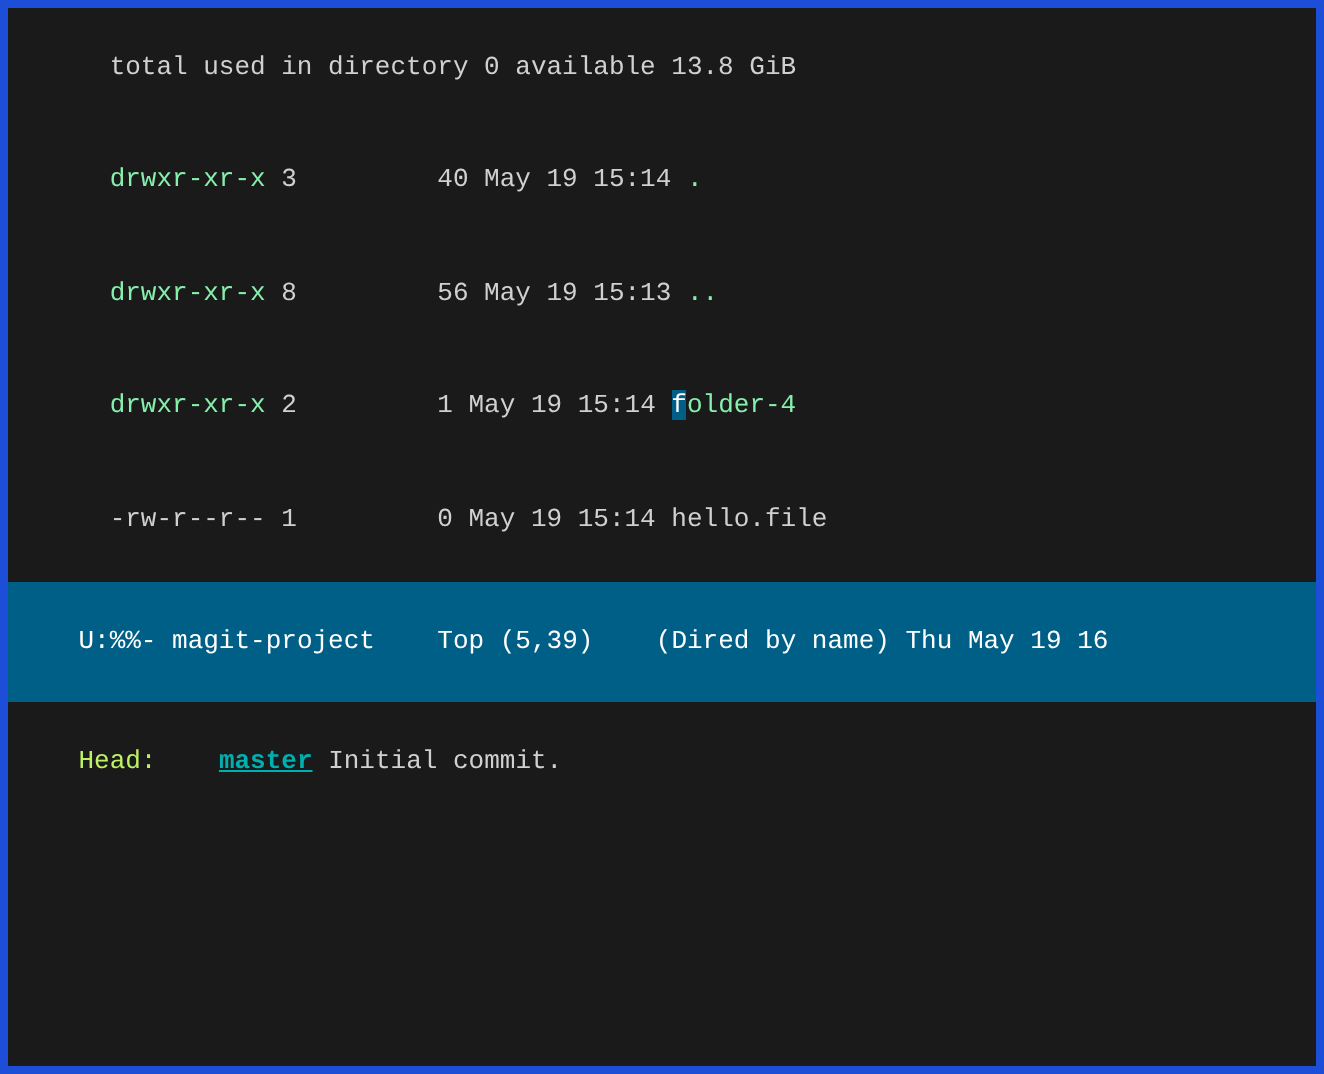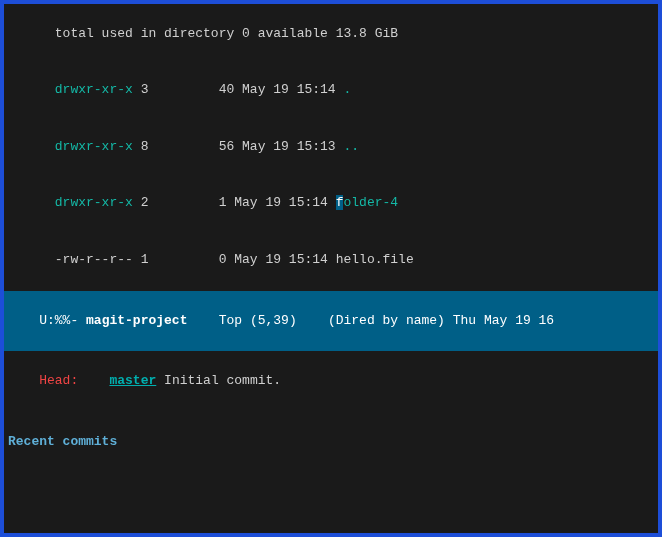--- a/index.html
+++ b/index.html
@@ -27,54 +27,54 @@
       color: #d0d0d0;
       padding: 2px 4px;
       flex: 0 0 auto;
     }
 
     .dired-line {
       white-space: pre;
       line-height: 1.45;
     }
 
-    .dired-dir { color: #14b8a6; }
+    .dired-dir { color: #86efac; }
     .dired-file { color: #d0d0d0; }
     .dired-highlight { background: #005f87; color: #ffffff; }
 
     
     .mode-line {
       background: #303030;
       color: #d0d0d0;
       padding: 1px 4px;
       white-space: pre;
       line-height: 1.5;
       flex: 0 0 auto;
     }
 
     .mode-line-active {
       background: #005f87;
       color: #ffffff;
     }
 
     .mode-line-bold {
-      font-weight: bold;
+      font-weight: normal;
       color: #ffffff;
     }
 
     .head-line {
       background: #1a1a1a;
       color: #d0d0d0;
       padding: 2px 4px;
       white-space: pre;
       line-height: 1.45;
       flex: 0 0 auto;
     }
 
-    .head-label { color: #ef4444; }
+    .head-label { color: #bef264; }
     .head-branch { color: #00afaf; font-weight: bold; text-decoration: underline; }
     .head-message { color: #d0d0d0; }
 
     
     .magit-buffer {
       background: #1a1a1a;
       color: #d0d0d0;
       padding: 2px 4px;
       flex: 0 0 auto;
     }
@@ -115,19 +115,18 @@
   <div class="mode-line mode-line-active">
     <span>U:%%- </span><span class="mode-line-bold">magit-project</span><span>    </span><span>Top</span><span> (5,39)    </span><span>(Dired by name)</span><span> </span><span>Thu May 19 16</span>
   </div>
 
   <div class="head-line">
     <span class="head-label">Head:</span><span>    </span><span class="head-branch">master</span><span> </span><span class="head-message">Initial commit.</span>
   </div>
 
   <div class="magit-buffer">
     <div class="empty-line">&nbsp;</div>
-    <div class="section-heading">Recent commits</div>
     <div class="empty-line">&nbsp;</div>
     <div class="empty-line">&nbsp;</div>
 
   </div>
 
 </div>
 
 </body></html>

